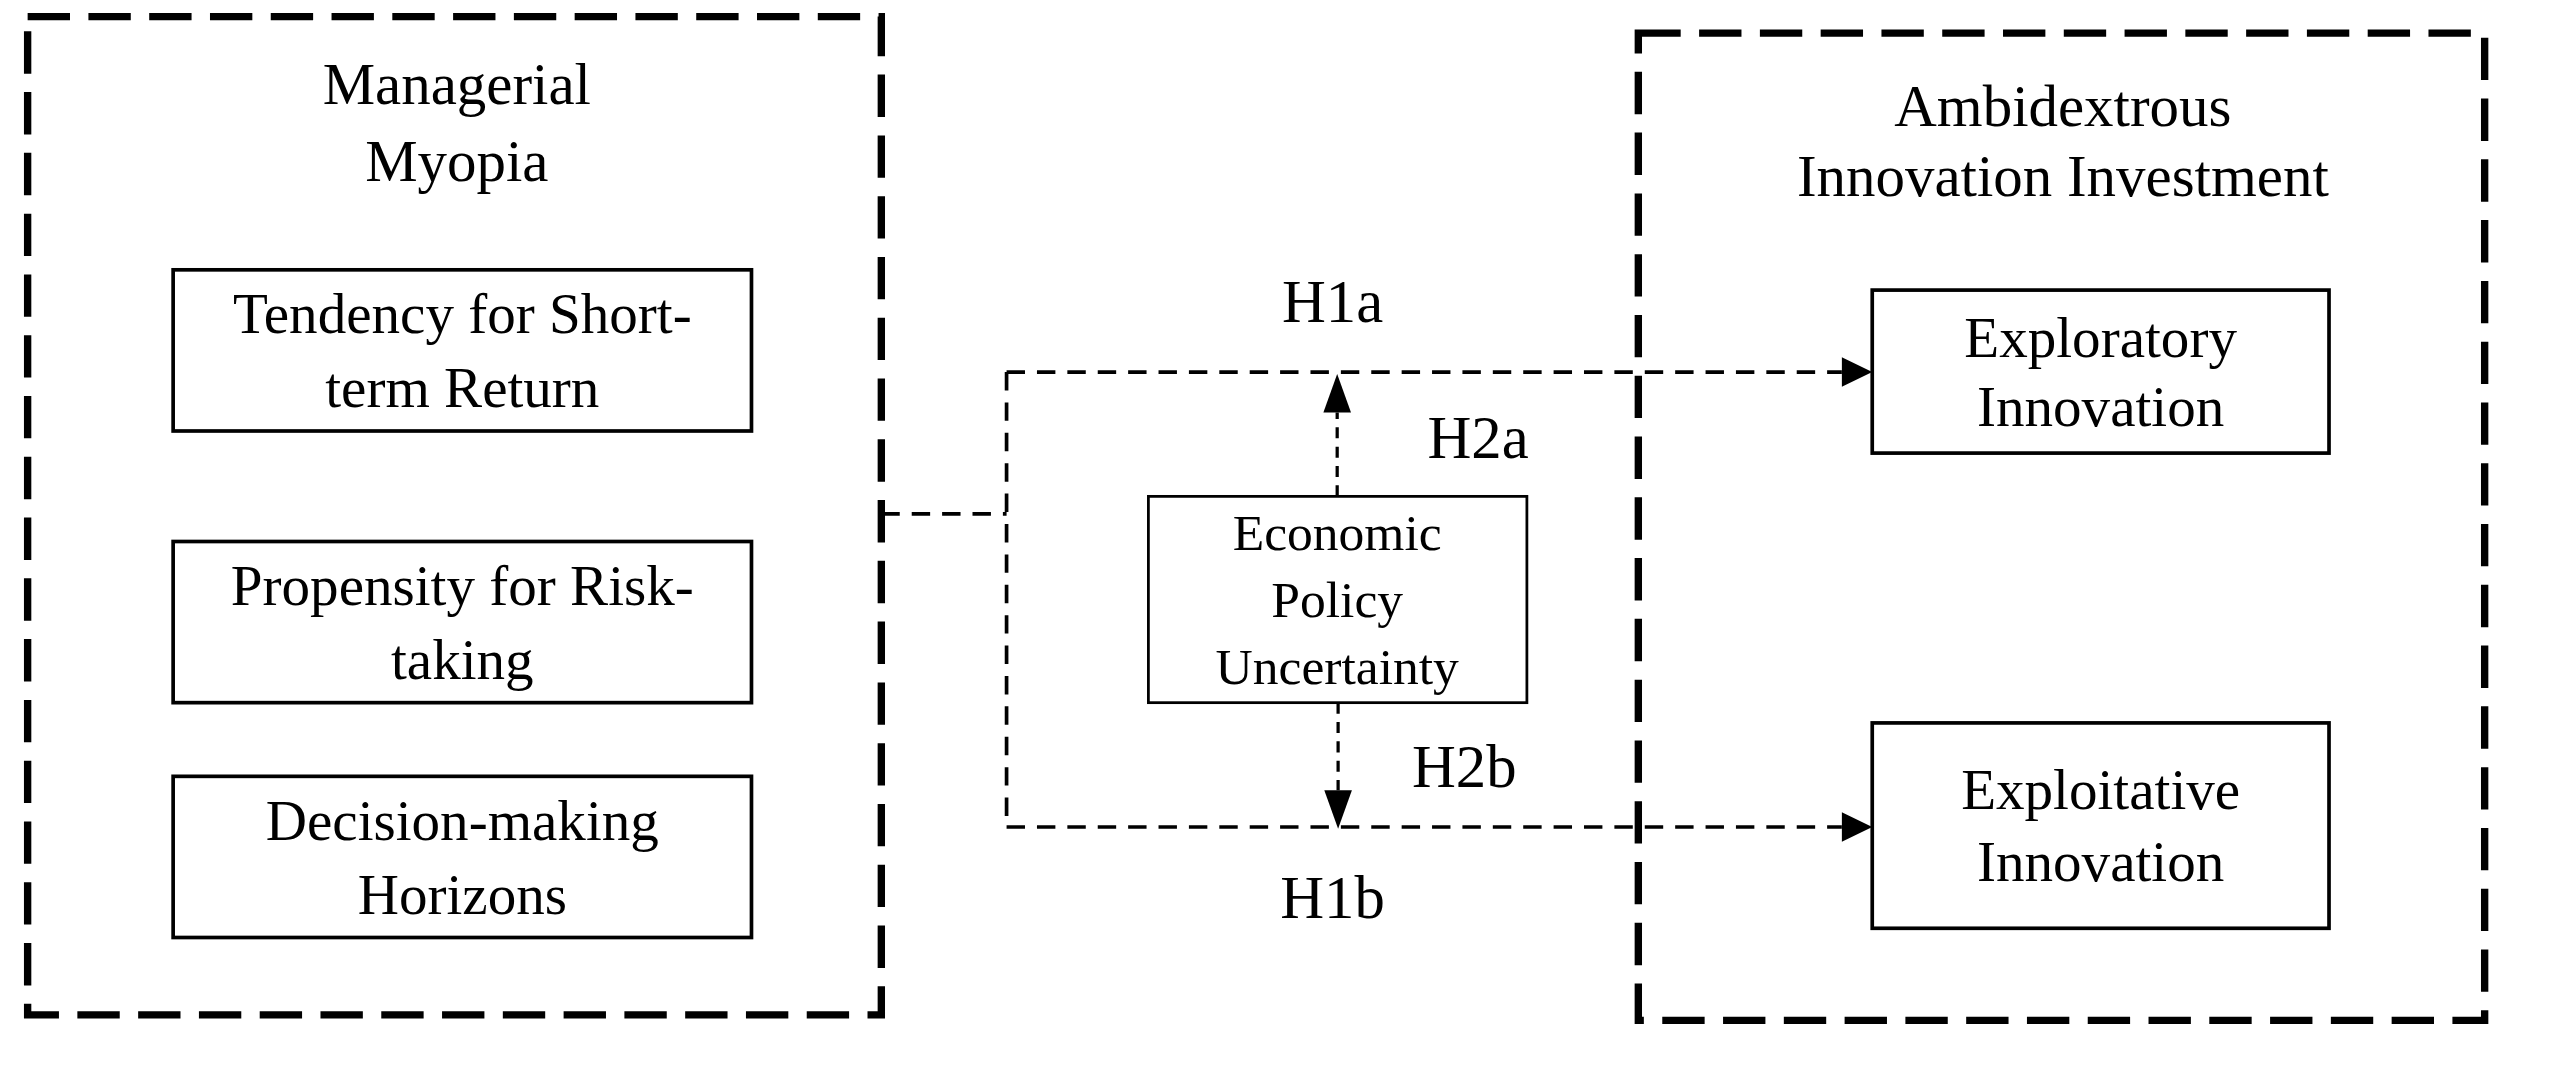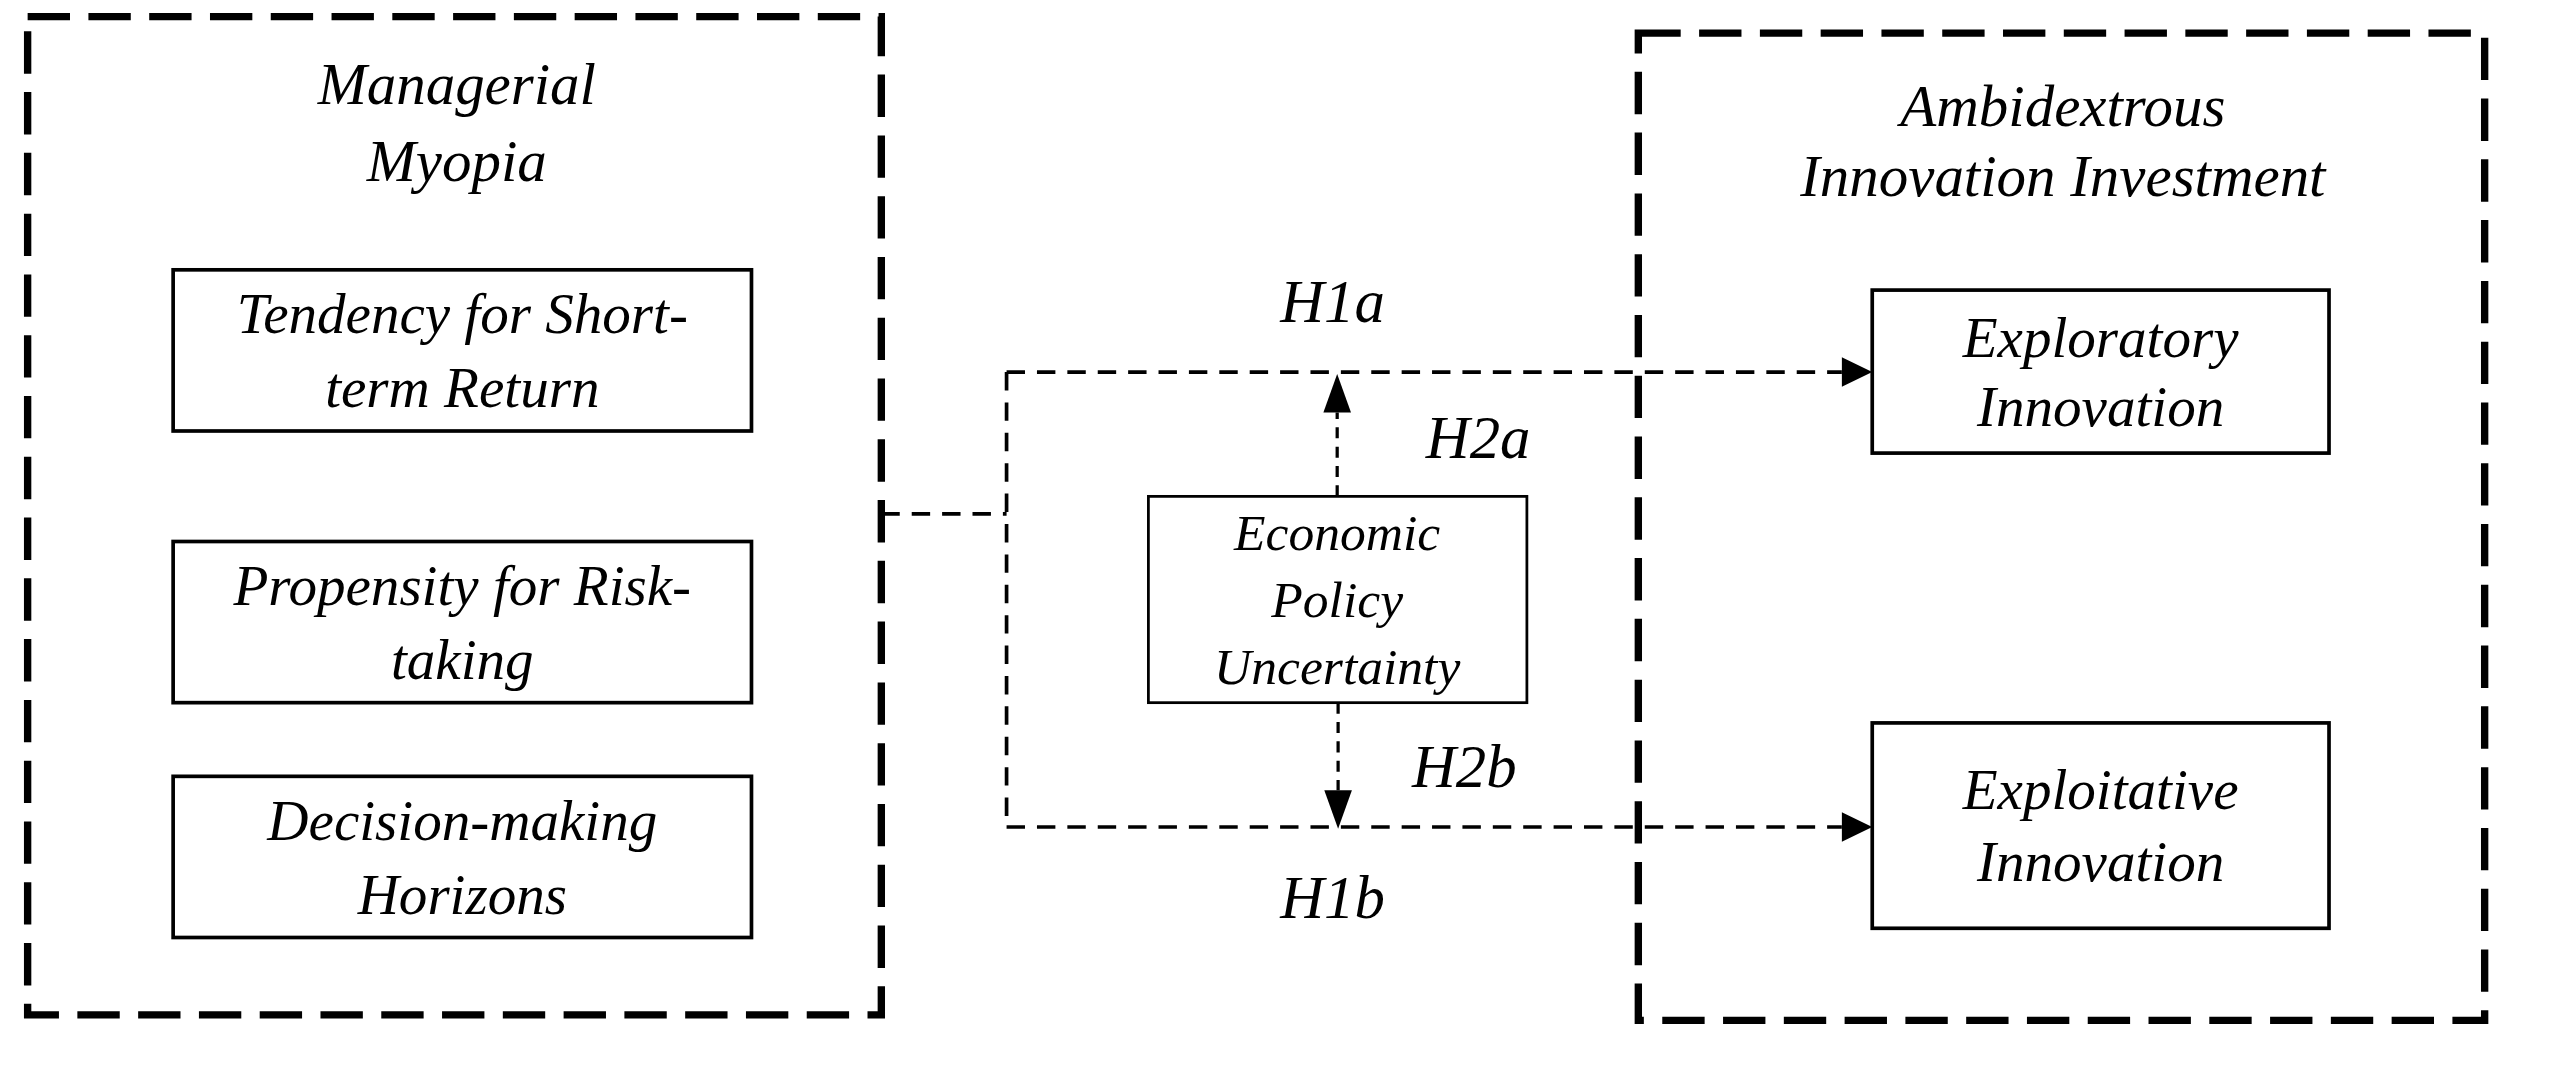--- a/index.html
+++ b/index.html
@@ -5,21 +5,20 @@
   :root { --ink: #000000; --bg: #ffffff; }
   html, body {
     margin: 0; padding: 0;
     background: var(--bg);
   }
   .stage {
     width: 2504px; height: 1072px;
     max-width: 100%;
     background: var(--bg);
     font-family: "Liberation Serif", "DejaVu Serif", serif;
-    font-style: italic;
   }
   svg { display: block; width: 100%; height: auto; }
   .outer-dashed { fill: none; stroke: var(--ink); stroke-width: 8; stroke-dasharray: 46 20; }
   .solid-box    { fill: #ffffff; stroke: var(--ink); stroke-width: 4; }
   .solid-box-thin { fill: #ffffff; stroke: var(--ink); stroke-width: 3; }
   .thin-dash  { fill: none; stroke: var(--ink); stroke-width: 4;   stroke-dasharray: 20 13; }
   .stem-dash  { fill: none; stroke: var(--ink); stroke-width: 3.5; stroke-dasharray: 12 9; }
   .arrowhead  { fill: var(--ink); stroke: none; }
   text {
     fill: var(--ink);

